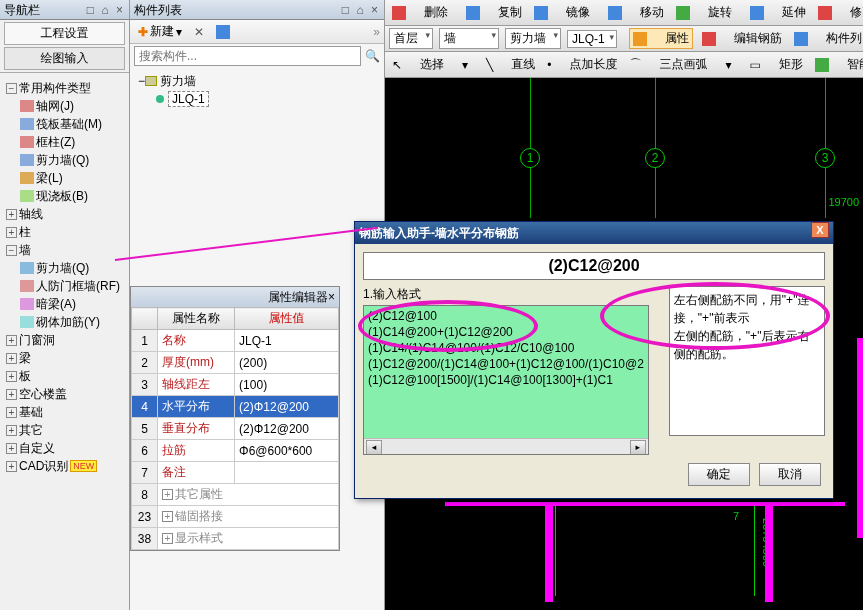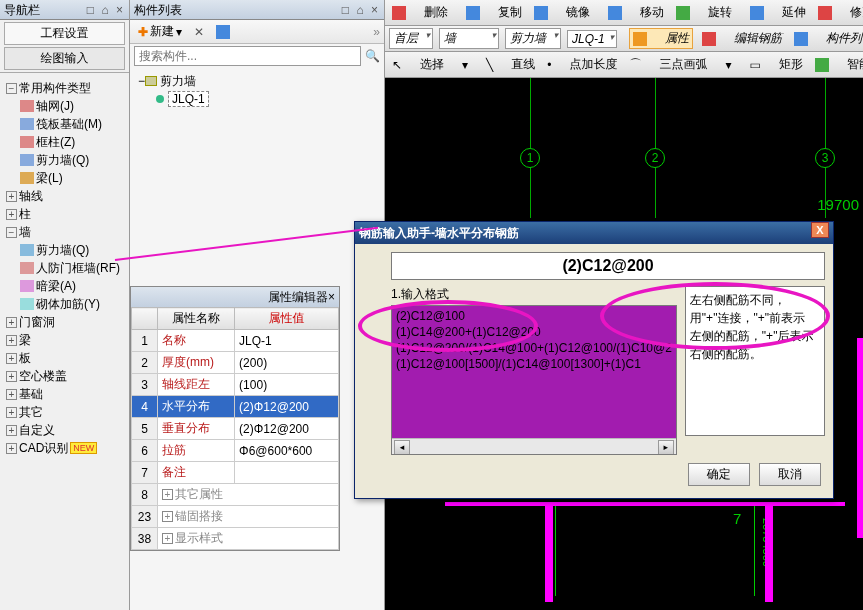--- a/index.html
+++ b/index.html
@@ -35,44 +35,44 @@
 .prop-grid td { border: 1px solid #ccc; padding: 2px 4px; height: 18px; }
 .prop-grid td.num { background: #eee; text-align: center; width: 26px; }
 .prop-grid td.name { color: #b91c1c; }
 .prop-grid tr.sel td { background: #316ac5; color: #fff; }
 .prop-grid tr.sel td.name { color: #fff; }
 .prop-grid td.gray { color: #888; }
 .expand { border: 1px solid #888; width: 11px; height: 11px; display: inline-block; text-align: center; line-height: 9px; font-size: 10px; margin-right: 2px; }
 
 .right-area { position: absolute; left: 385px; top: 0; right: 0; height: 610px; }
 .top-tb { height: 26px; background: linear-gradient(#f5f5f5,#ddd); border-bottom: 1px solid #999; display: flex; align-items: center; padding: 0 4px; gap: 6px; white-space: nowrap; }
-.top-tb2 { height: 26px; background: linear-gradient(#f5f5f5,#ddd); border-bottom: 1px solid #999; display: flex; align-items: center; padding: 0 4px; gap: 6px; white-space: nowrap; font-style: italic; }
+.top-tb2 { height: 26px; background: linear-gradient(#f5f5f5,#ddd); border-bottom: 1px solid #999; display: flex; align-items: center; padding: 0 4px; gap: 6px; white-space: nowrap; }
 .top-tb3 { height: 26px; background: linear-gradient(#f5f5f5,#ddd); border-bottom: 1px solid #999; display: flex; align-items: center; padding: 0 4px; gap: 6px; white-space: nowrap; }
 .tb-item { display: inline-flex; align-items: center; gap: 18px; padding: 1px 3px; }
 .tb-item.active { border: 1px solid #e8a23d; background: #fde8b7; }
 .sep { width: 1px; height: 18px; background: #aaa; }
 .dd { border: 1px solid #999; background: #fff; padding: 1px 14px 1px 4px; position: relative; }
 .dd:after { content: "▾"; position: absolute; right: 2px; top: 1px; font-size: 9px; color: #555; }
 
 .canvas { position: absolute; left: 0; top: 78px; right: 0; bottom: 0; background: #000; }
 .grid-line-v { position: absolute; top: 0; width: 1px; height: 140px; background: #0a0; }
 .bubble { position: absolute; width: 20px; height: 20px; border: 1px solid #0c0; border-radius: 50%; color: #0c0; text-align: center; line-height: 18px; background: #000; }
-.dim-text { position: absolute; color: #0c0; font-size: 15px; text-align: right; }
+.dim-text { position: absolute; color: #0c0; font-size: 11px; text-align: right; }
 .wall-line { position: absolute; background: #f0f; height: 4px; }
 .vdim { position: absolute; color: #0c0; writing-mode: vertical-rl; font-size: 11px; }
 
 .dialog { position: absolute; left: 354px; top: 221px; width: 480px; background: #ece9d8; border: 1px solid #0a246a; box-shadow: 2px 2px 6px rgba(0,0,0,.4); }
 .dlg-title { background: linear-gradient(#3b6ea5,#1c3f78); color: #fff; height: 22px; line-height: 22px; padding: 0 4px; display: flex; justify-content: space-between; font-weight: bold; }
 .dlg-close { width: 18px; height: 16px; background: #e85; border: 1px solid #933; color: #fff; text-align: center; line-height: 14px; font-weight: bold; font-size: 11px; }
-.dlg-body { padding: 8px; margin-left: 28px; }
+.dlg-body { padding: 8px; }
 .dlg-input { width: 100%; border: 1px solid #7a7a7a; padding: 4px; text-align: center; font-size: 16px; font-weight: bold; background: #fff; }
-.dlg-cols { display: flex; gap: 8px; margin-top: 6px; }
+.dlg-cols { display: flex; gap: 20px; margin-top: 6px; }
 .dlg-col { flex: 1; }
 .dlg-label { margin-bottom: 2px; }
-.dlg-list { border: 1px solid #7a7a7a; background: #a21caf; height: 150px; padding: 2px; overflow: hidden; position: relative; }
+.dlg-list { border: 1px solid #7a7a7a; background: #86efac; height: 150px; padding: 2px; overflow: hidden; position: relative; }
 .dlg-list div { padding: 1px 2px; white-space: nowrap; }
 .dlg-desc { border: 1px solid #7a7a7a; background: #fff; height: 150px; padding: 4px; line-height: 1.5; }
 .dlg-btns { text-align: right; padding: 8px 4px 4px; }
 .dlg-btn { border: 1px solid #888; background: linear-gradient(#fff,#ddd); padding: 2px 18px; margin-left: 6px; }
 .scroll-h { position: absolute; left: 0; right: 0; bottom: 0; height: 16px; background: #e8e8e8; border-top: 1px solid #bbb; display: flex; justify-content: space-between; }
 .sc-btn { width: 16px; height: 15px; background: linear-gradient(#f5f5f5,#ccc); border: 1px solid #999; text-align: center; font-size: 9px; line-height: 13px; }
 
 .magenta-oval { position: absolute; border: 4px solid #e815c3; border-radius: 50%; pointer-events: none; }
 .magenta-line { position: absolute; height: 2px; background: #e815c3; transform-origin: left center; pointer-events: none; }
 
@@ -110,20 +110,24 @@
         <span class="icon" style="background:#d88"></span>
         <span>框柱(Z)</span>
       </div>
     <div class="tree-node sub">
         <span class="icon" style="background:#8ad"></span>
         <span>剪力墙(Q)</span>
       </div>
     <div class="tree-node sub">
         <span class="icon" style="background:#da5"></span>
         <span>梁(L)</span>
+      </div>
+    <div class="tree-node sub">
+        <span class="icon" style="background:#ad8"></span>
+        <span>现浇板(B)</span>
       </div>
     <div class="tree-node">
         <span class="tog">+</span>
         <span>轴线</span>
       </div>
     <div class="tree-node">
         <span class="tog">+</span>
         <span>柱</span>
       </div>
     <div class="tree-node">
@@ -379,20 +383,21 @@
     <span class="dlg-close">X</span>
   </div>
   <div class="dlg-body">
     <input class="dlg-input" value="(2)C12@200" style="">
     <div class="dlg-cols">
       <div class="dlg-col">
         <div class="dlg-label">1.输入格式</div>
         <div class="dlg-list">
           <div>(2)C12@100</div>
           <div>(1)C14@200+(1)C12@200</div>
+          <div>(1)C14/(1)C14@100/(1)C12/C10@100</div>
           <div>(1)C12@200/(1)C14@100+(1)C12@100/(1)C10@2</div>
           <div>(1)C12@100[1500]/(1)C14@100[1300]+(1)C1</div>
           <div class="scroll-h">
               <span class="sc-btn">◂</span>
               <span class="sc-btn">▸</span>
             </div>
         </div>
       </div>
       <div class="dlg-col">
         <div class="dlg-desc">

